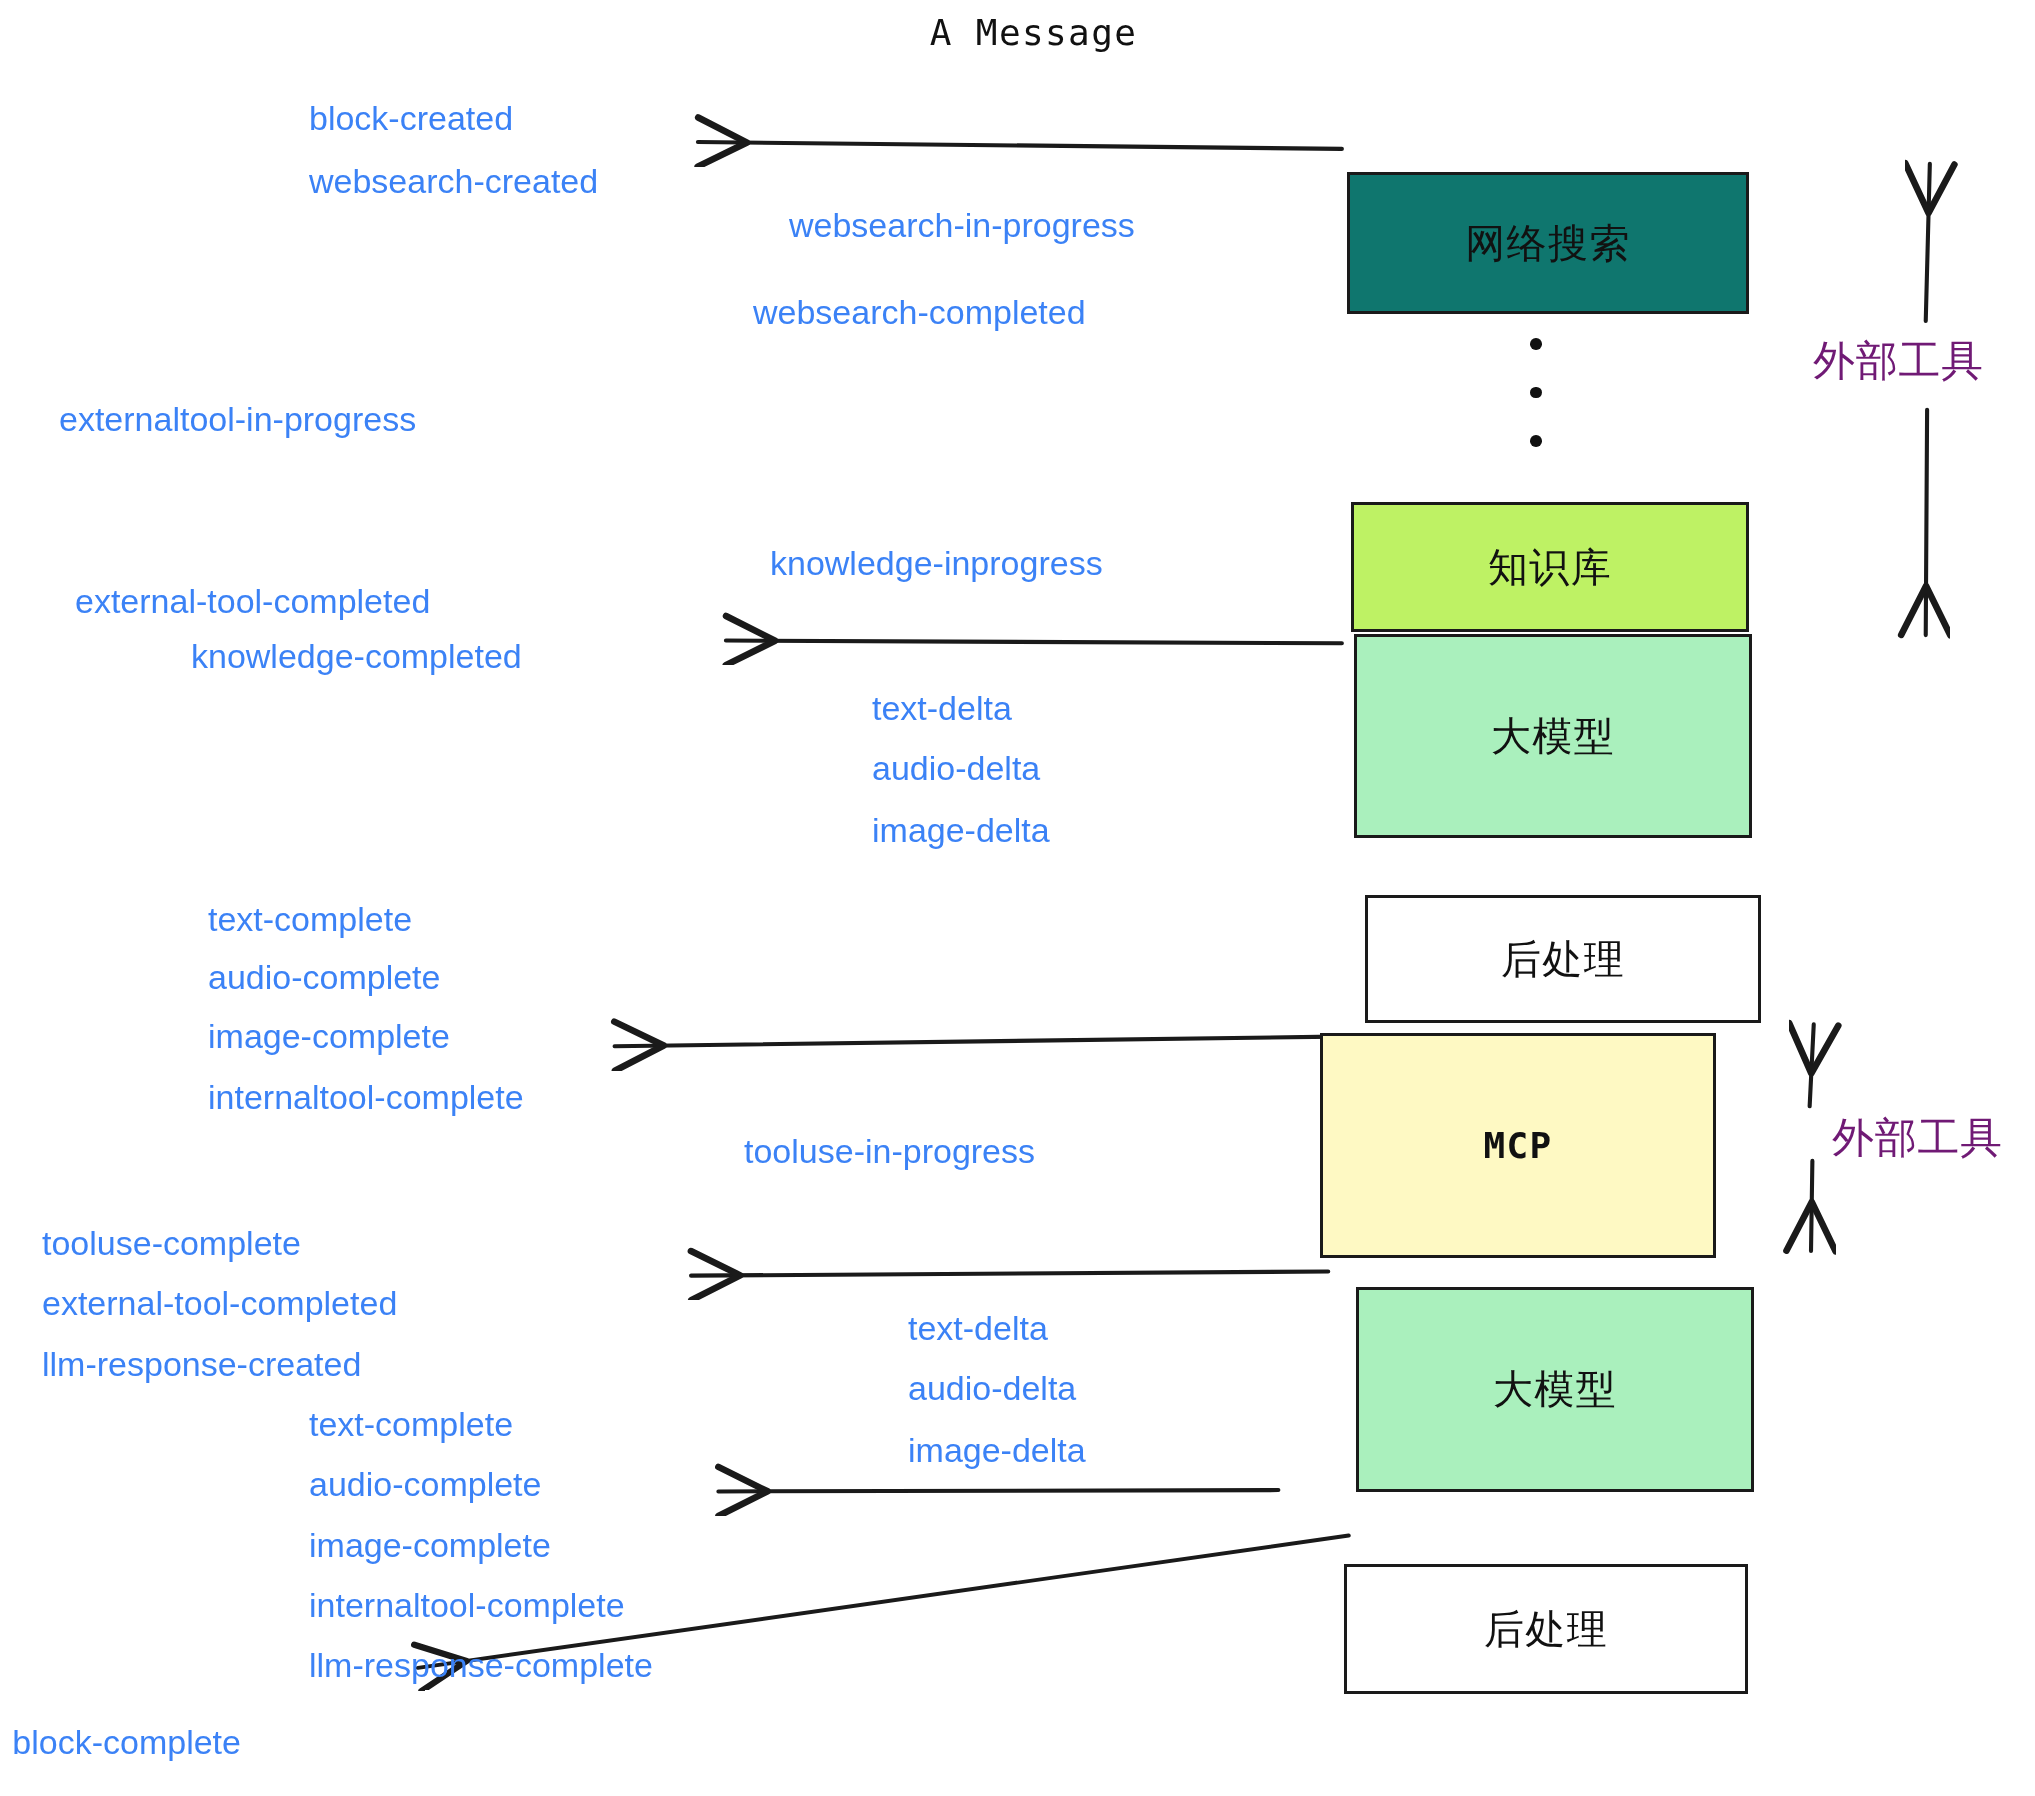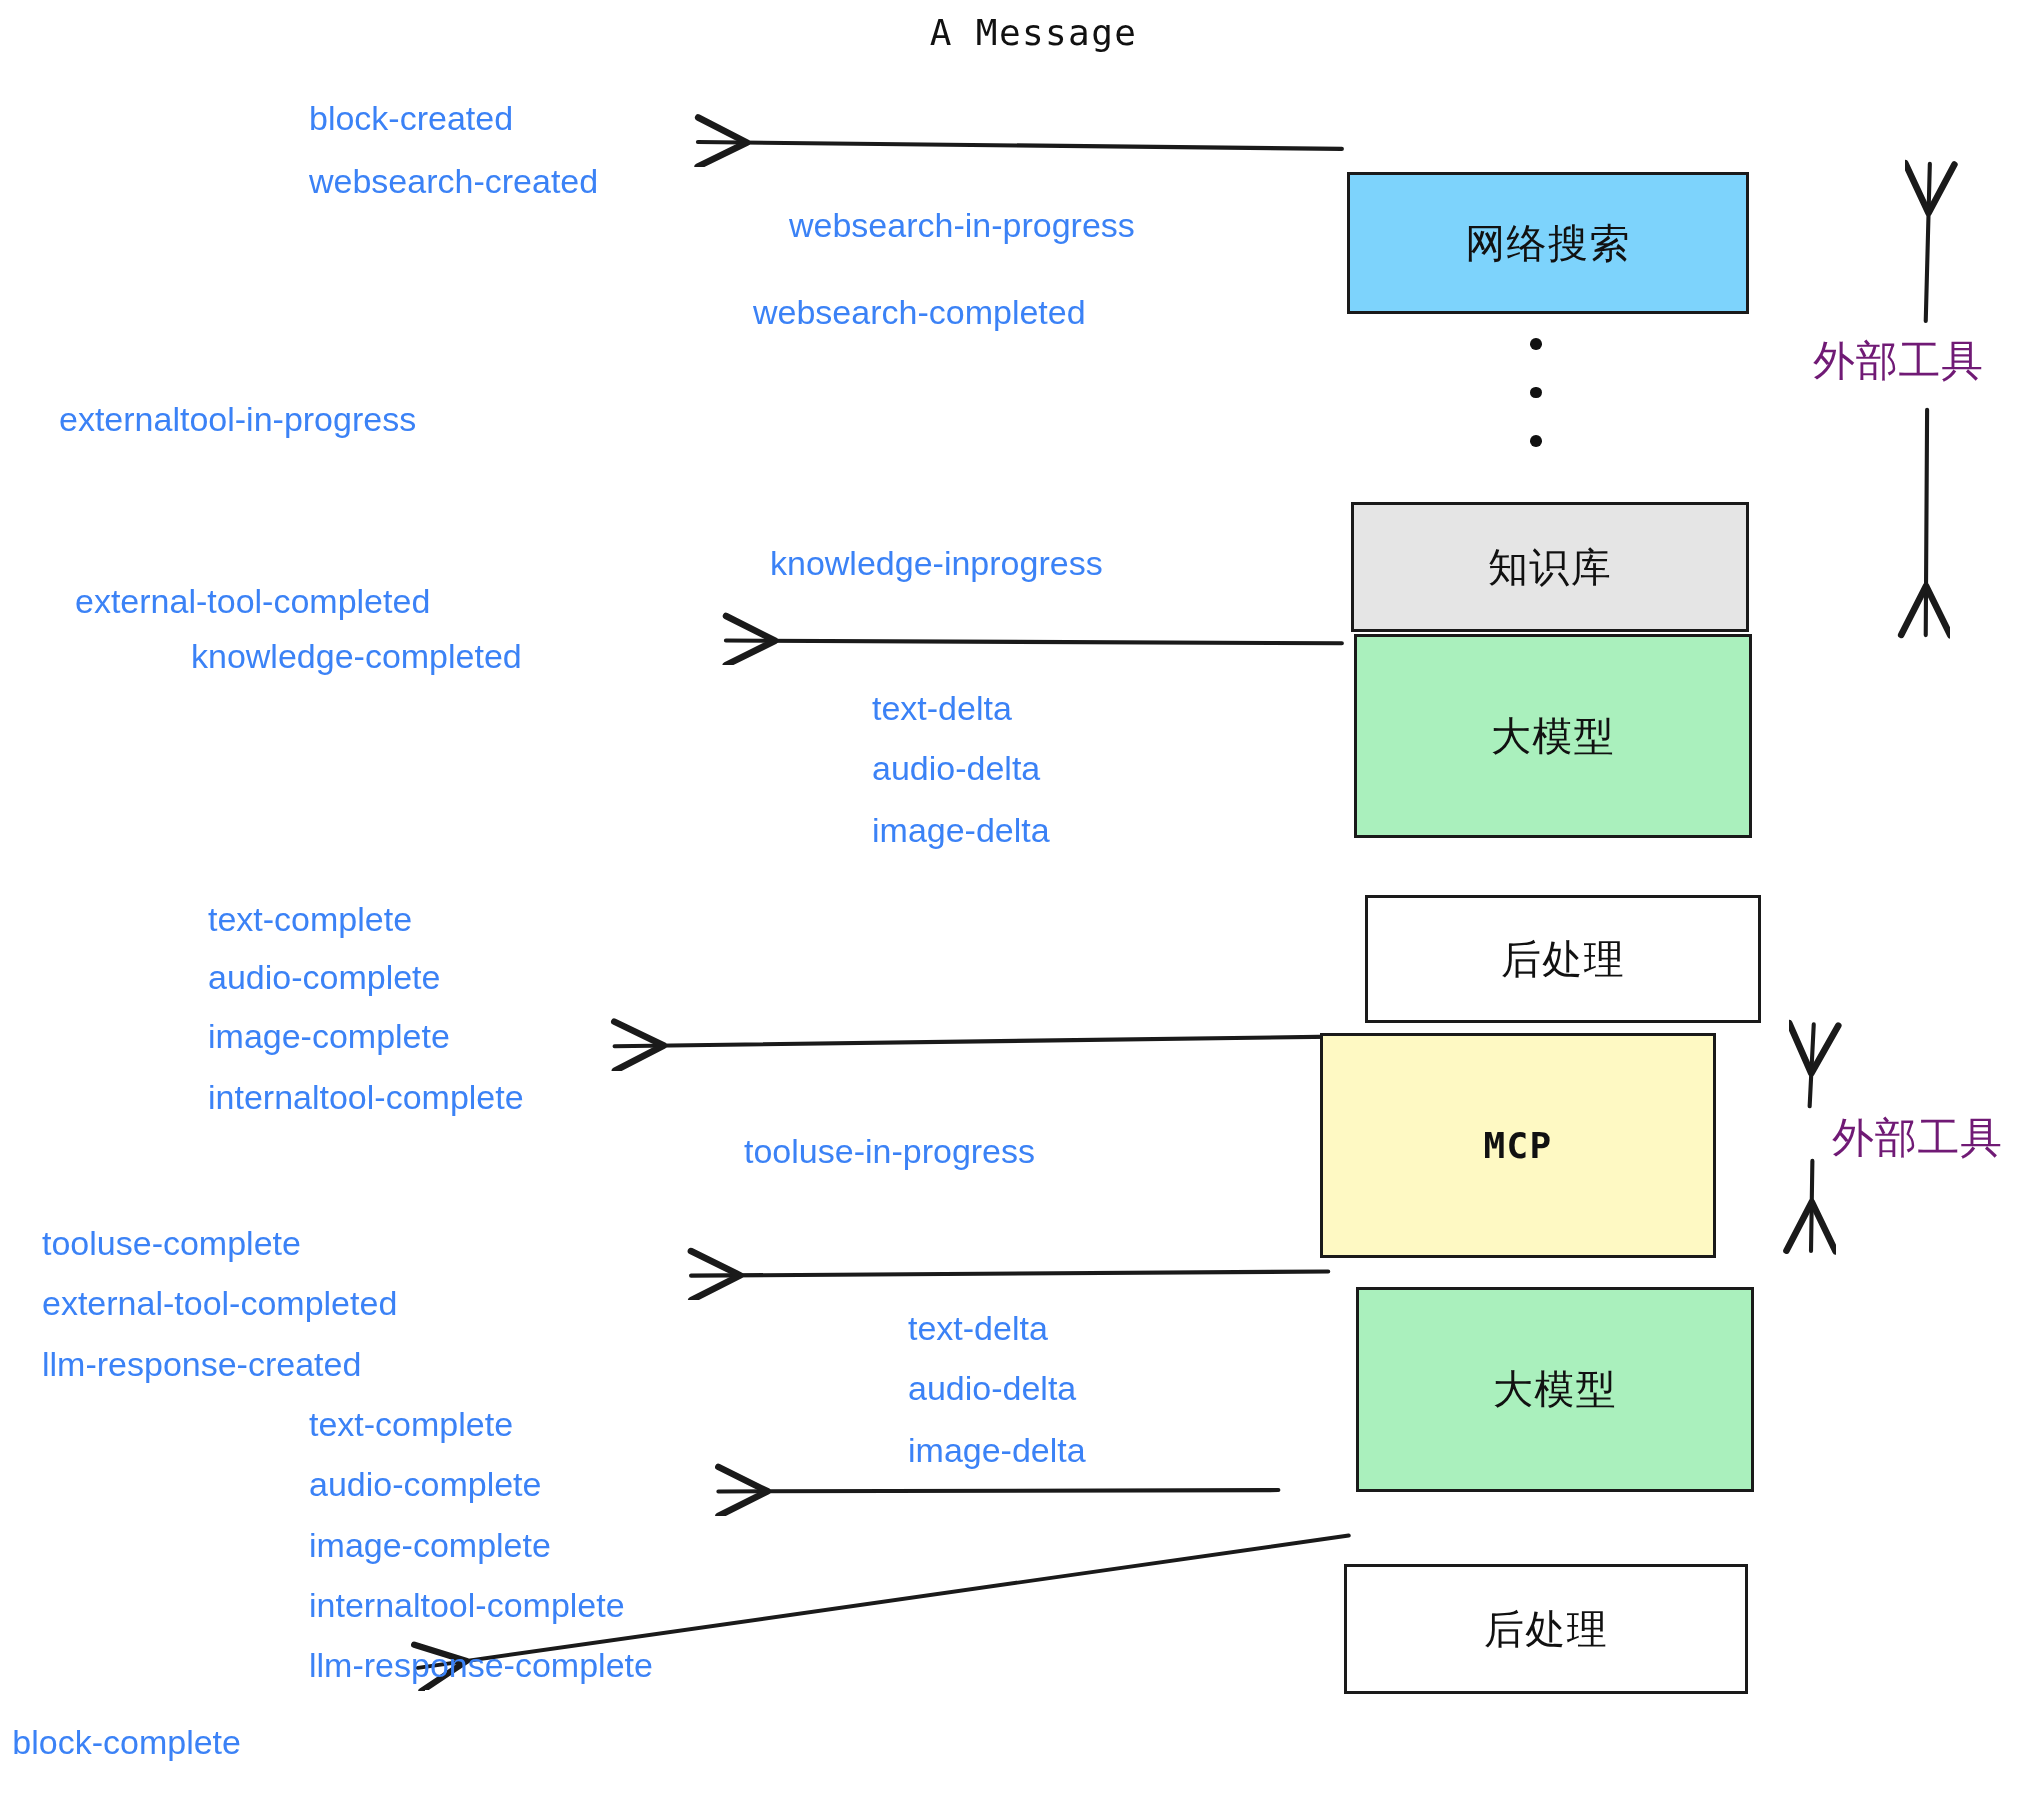--- a/index.html
+++ b/index.html
@@ -135,31 +135,31 @@
       <path d="M2820,470 L2826,240" stroke="#1a1a1a" stroke-width="6" fill="none" marker-end="url(#ahu)" stroke-linecap="round"></path>
       <path d="M2822,600 L2820,930" stroke="#1a1a1a" stroke-width="6" fill="none" marker-end="url(#ahu)" stroke-linecap="round"></path>
     </g>
 
     <g>
       <path d="M2650,1620 L2656,1500" stroke="#1a1a1a" stroke-width="6" fill="none" marker-end="url(#ahu)" stroke-linecap="round"></path>
       <path d="M2654,1700 L2652,1832" stroke="#1a1a1a" stroke-width="6" fill="none" marker-end="url(#ahu)" stroke-linecap="round"></path>
     </g>
   </svg>
 
-  <div class="node" style="left:1347px; top:172px; width:402px; height:142px; background:#7dd3fc;">
+  <div class="node" style="left:1347px; top:172px; width:402px; height:142px; background:#0f766e;">
     <span>网络搜索</span>
   </div>
 
   <div class="vdots" style="left:1529px; top:338px; width:13.7px; height:109px;">
     <span></span>
       <span></span>
       <span></span>
   </div>
 
-  <div class="node" style="left:1351px; top:502px; width:398px; height:130px; background:#e5e5e5;">
+  <div class="node" style="left:1351px; top:502px; width:398px; height:130px; background:#bef264;">
     <span>知识库</span>
   </div>
 
   <div class="node" style="left:1354px; top:634px; width:398px; height:204px; background:#aaf0bd;">
     <span>大模型</span>
   </div>
 
   <div class="node" style="left:1365px; top:895px; width:396px; height:128px; background:#ffffff;">
     <span>后处理</span>
   </div>

